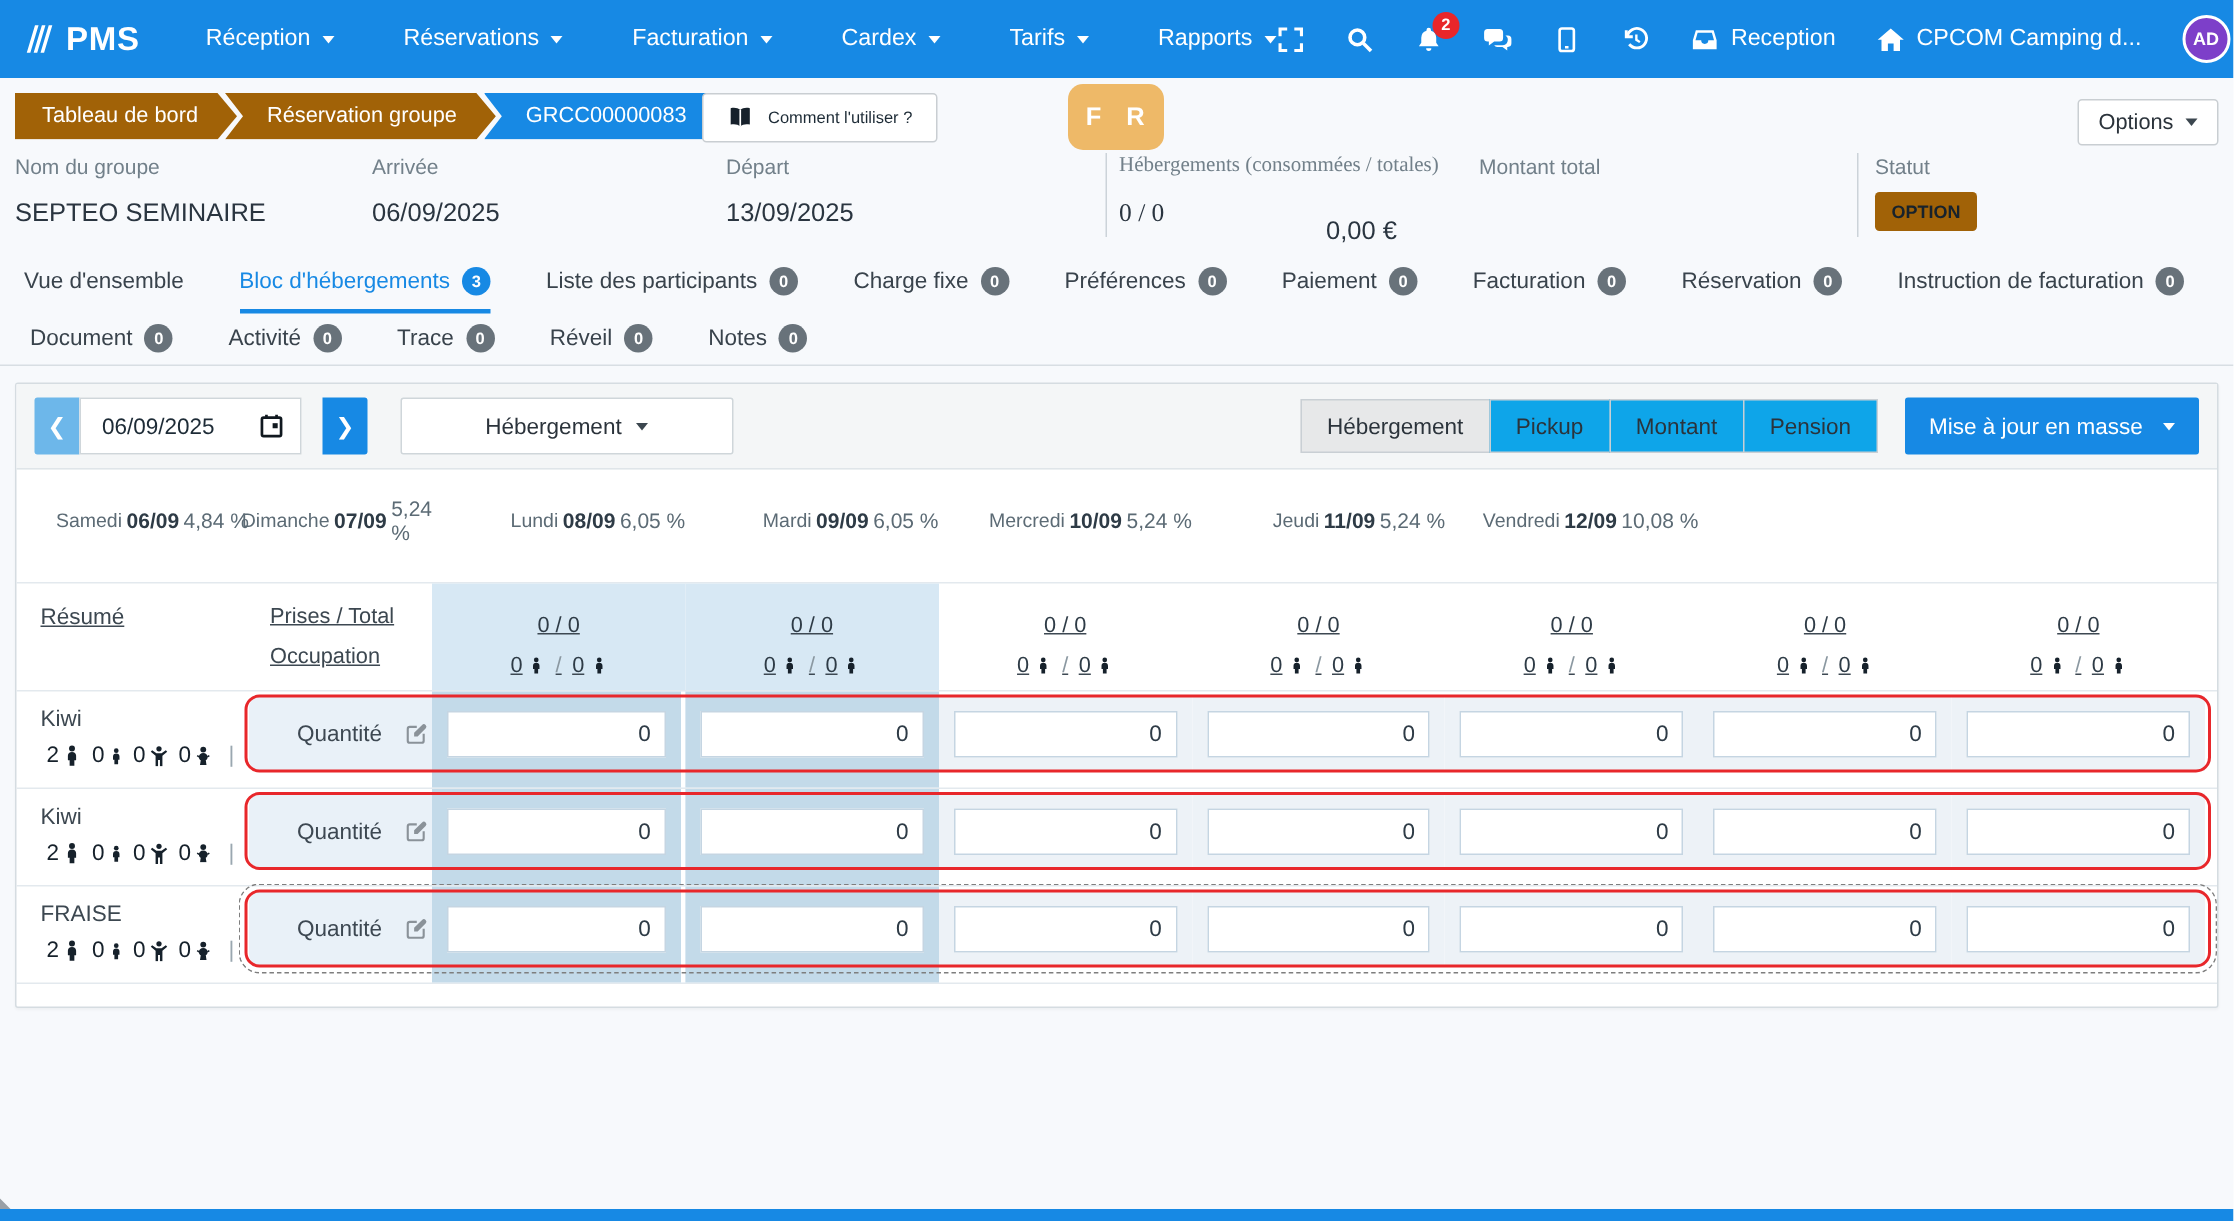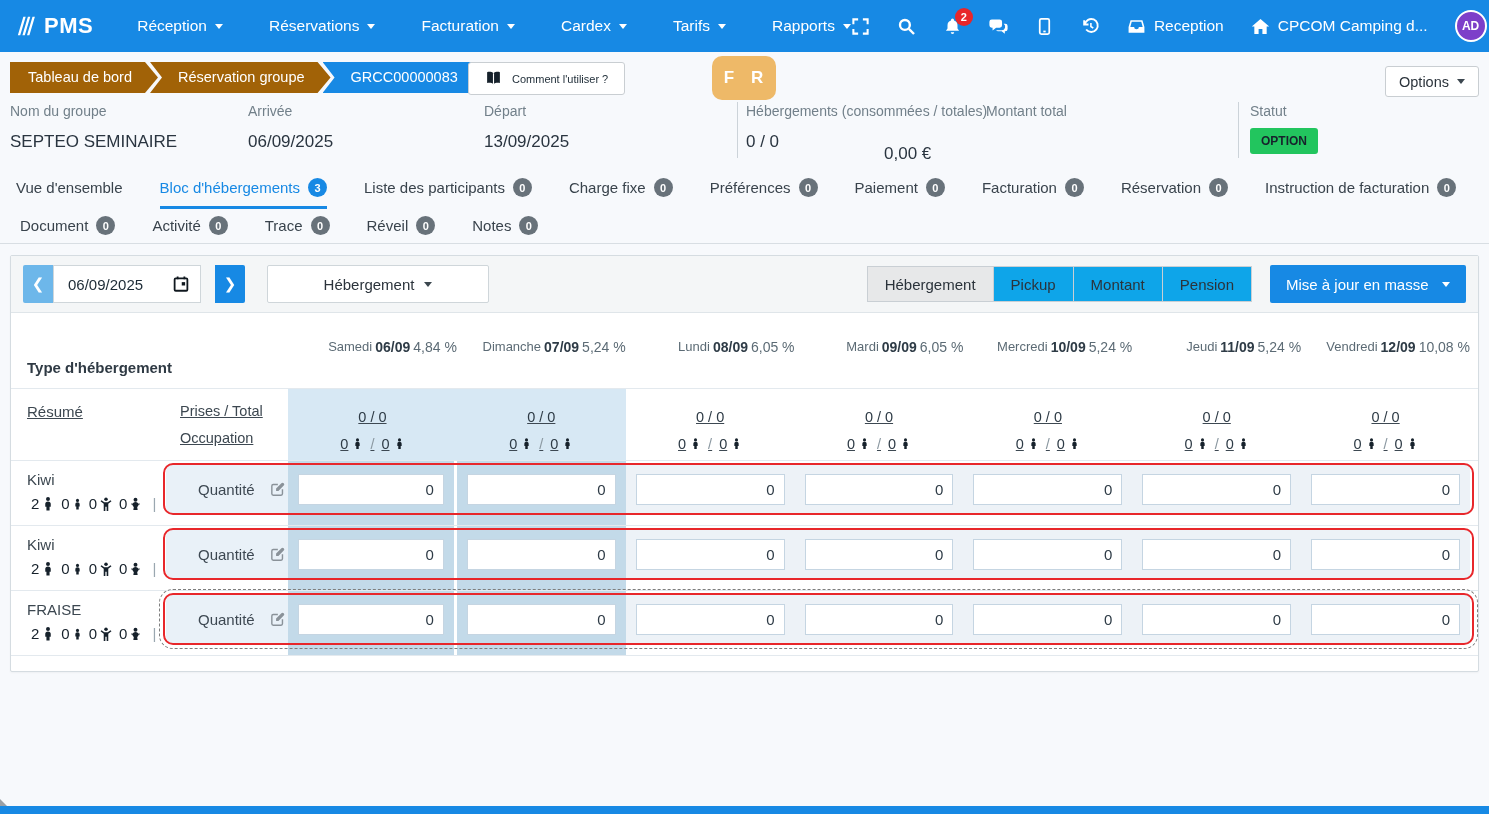--- a/index.html
+++ b/index.html
@@ -32,25 +32,25 @@
           clip-path:polygon(0 0, calc(100% - 13px) 0, 100% 50%, calc(100% - 13px) 100%, 0 100%, 12px 50%); }
   .chip.active { background:#1789e4; }
   .help-btn { position:absolute; top:62px; left:468px; height:33px; background:#fff; border:1px solid #c9ced2; border-radius:3px; display:flex; align-items:center; gap:10px; padding:0 16px; font-size:11px; color:#1d2b36; font-family:inherit; cursor:pointer; }
   .help-btn svg { width:17px; height:17px; }
   .lang-badge { position:absolute; top:56px; left:712px; width:64px; height:44px; border-radius:10px; background:#eeb968; color:#fff; font-weight:bold; font-size:17px; letter-spacing:6px; display:flex; align-items:center; justify-content:center; padding-left:5px; }
   .options-btn { position:absolute; top:66px; right:10px; height:31px; background:#fff; border:1px solid #c9ced2; border-radius:3px; display:flex; align-items:center; gap:8px; padding:0 13px; font-size:14.5px; color:#2b333b; font-family:inherit; cursor:pointer; }
 
   .field { position:absolute; top:103px; }
   .flabel { font-size:14px; color:#72808a; }
   .fvalue { font-size:17px; color:#2a3540; margin-top:13px; }
-  .f1 { left:10px; } .f2 { left:248px; } .f3 { left:484px; } .f4 { left:746px; }
+  .f1 { left:10px; } .f2 { left:248px; } .f3 { left:484px; } .f4 { left:746px;font-family:Liberation Serif, serif; }
   .f5l { position:absolute; top:103px; left:986px; }
   .f5v { position:absolute; top:131px; left:884px; }
   .f6 { left:1250px; }
-  .status-badge { display:inline-block; background:#22c55e; color:#17222c; font-size:12px; font-weight:bold; padding:6px 11px; border-radius:3px; margin-top:9px; }
+  .status-badge { display:inline-block; background:#a16207; color:#17222c; font-size:12px; font-weight:bold; padding:6px 11px; border-radius:3px; margin-top:9px; }
   .vdiv { position:absolute; top:102px; width:1px; height:56px; background:#ccd3d9; }
   .d1 { left:737px; } .d2 { left:1238px; }
 
   
   .tabs-row { position:absolute; display:flex; gap:37px; font-size:15px; color:#39434c; }
   .tabs-row1 { top:178px; left:16px; }
   .tabs-row2 { top:216px; left:20px; }
   .tab { display:flex; align-items:center; gap:8px; padding-bottom:9px; border-bottom:3px solid transparent; cursor:pointer; white-space:nowrap; }
   .tab.active { color:#1789e4; border-bottom-color:#1789e4; }
   .tbadge { min-width:19px; height:19px; border-radius:10px; background:#68727a; color:#fff; font-size:11px; font-weight:bold; display:flex; align-items:center; justify-content:center; padding:0 5px; }
@@ -363,21 +363,20 @@
         <button class="seg">Montant</button>
         <button class="seg">Pension</button>
       </div>
       <button class="bulk-btn">
         <span>Mise à jour en masse</span>
         <span class="caret"></span>
       </button>
     </div>
 
     <div class="tgrid thead">
-      <div class="type-header">Type d'hébergement</div>
       <div class="day-head">
           <span class="day-name">Samedi</span>
           <span class="day-date">06/09</span>
           <span class="day-pct">4,84 %</span>
         </div>
       <div class="day-head">
           <span class="day-name">Dimanche</span>
           <span class="day-date">07/09</span>
           <span class="day-pct">5,24 %</span>
         </div>

